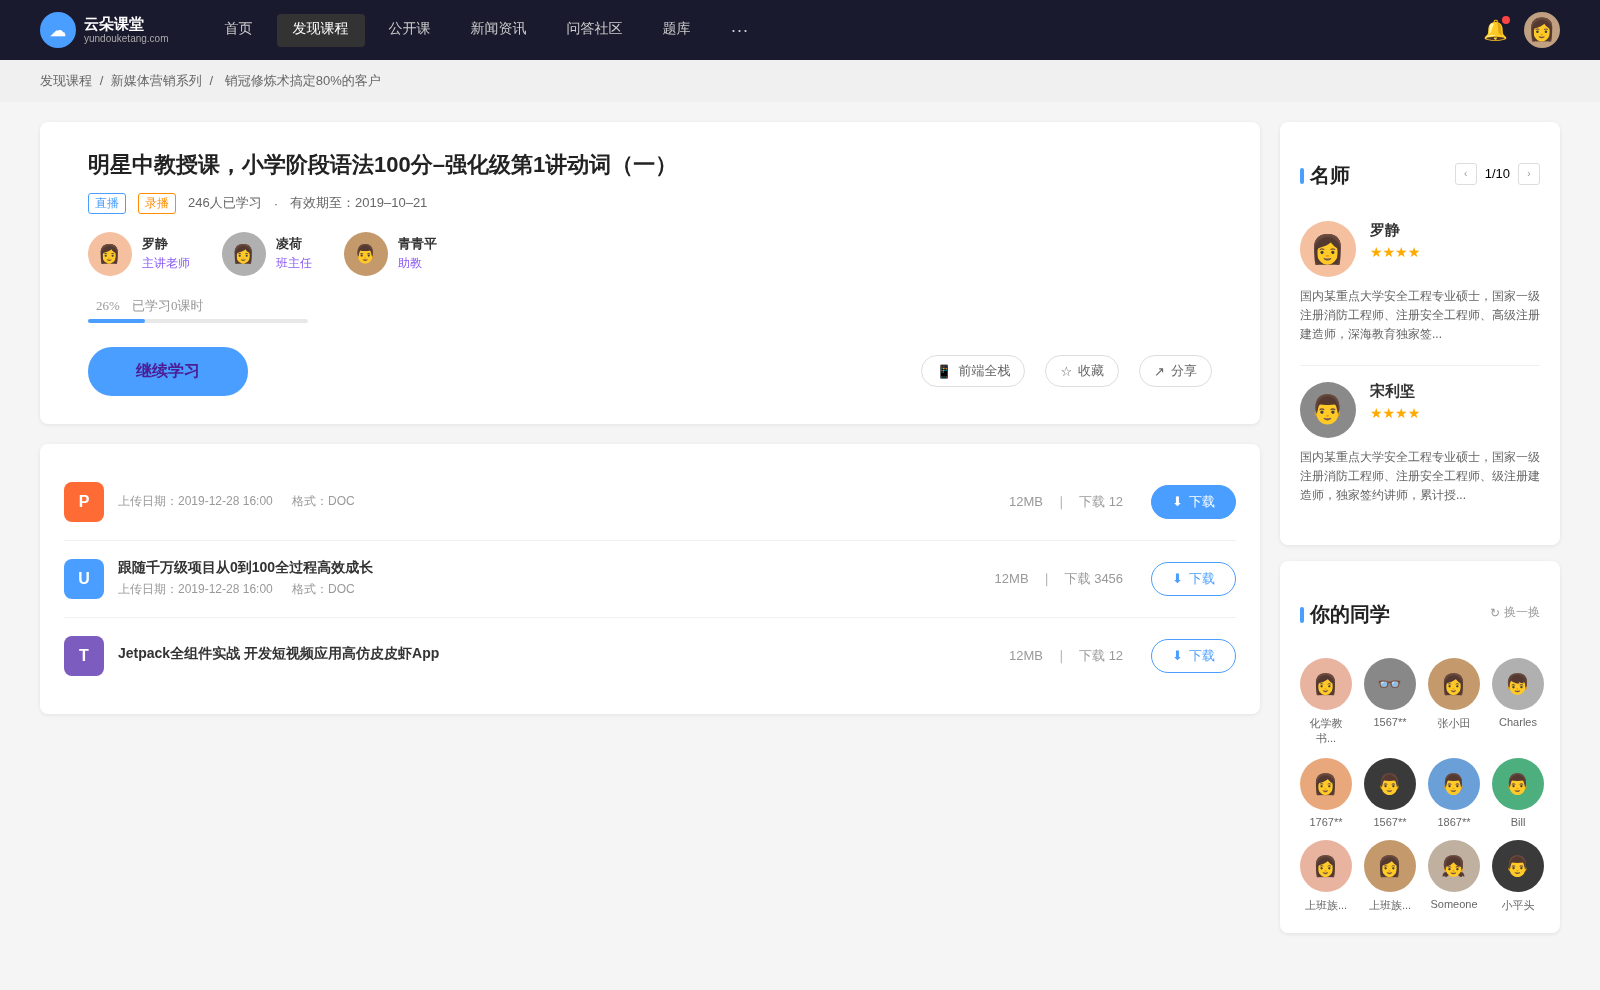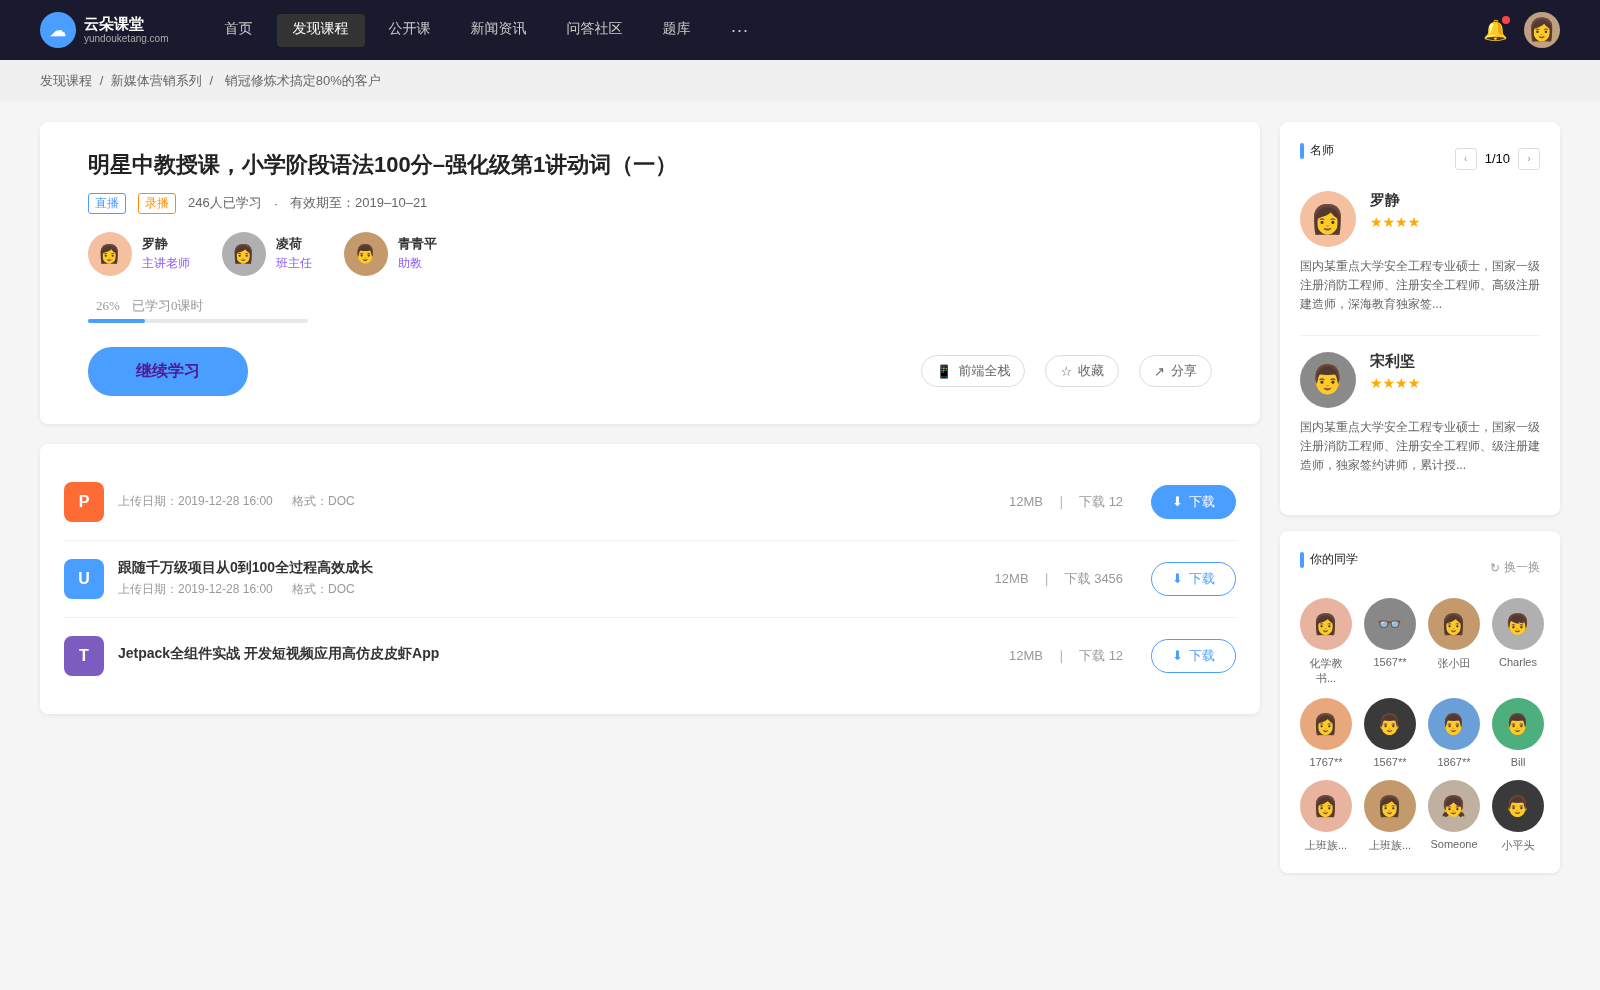--- a/index.html
+++ b/index.html
@@ -70,21 +70,21 @@
     .file-info { flex: 1; }
     .file-name { font-size: 14px; font-weight: bold; color: #333; margin-bottom: 4px; }
     .file-meta { font-size: 12px; color: #999; }
     .file-stats { color: #999; font-size: 13px; margin: 0 24px; white-space: nowrap; }
     .file-stats span { margin: 0 4px; }
     .btn-download { background: white; border: 1.5px solid #4a9eff; color: #4a9eff; border-radius: 20px; padding: 7px 20px; cursor: pointer; font-size: 13px; display: flex; align-items: center; gap: 6px; white-space: nowrap; }
     .btn-download-filled { background: #4a9eff; color: white; }
 
     
     .sidebar-card { background: white; border-radius: 8px; padding: 20px; box-shadow: 0 1px 4px rgba(0,0,0,0.08); margin-bottom: 16px; }
-    .sidebar-title { font-size: 12px; font-weight: normal; color: #222; display: flex; align-items: center; gap: 6px; margin-bottom: 16px; }
+    .sidebar-title { font-size: 20px; font-weight: bold; color: #222; display: flex; align-items: center; gap: 6px; margin-bottom: 16px; margin-top: 20px; }
     .sidebar-title::before { content: ''; width: 4px; height: 16px; background: #4a9eff; border-radius: 2px; display: inline-block; }
     .sidebar-nav { display: flex; align-items: center; gap: 8px; font-size: 13px; color: #999; }
     .sidebar-nav-btn { width: 22px; height: 22px; border: 1px solid #ddd; border-radius: 3px; cursor: pointer; display: flex; align-items: center; justify-content: center; font-size: 10px; color: #999; }
     .sidebar-page { font-size: 13px; color: #000000; }
 
     
     .teacher-card { margin-bottom: 20px; }
     .teacher-card-header { display: flex; align-items: flex-start; gap: 14px; margin-bottom: 10px; }
     .teacher-card-avatar { width: 56px; height: 56px; border-radius: 50%; background: #ddd; overflow: hidden; display: flex; align-items: center; justify-content: center; flex-shrink: 0; }
     .teacher-card-info { flex: 1; }

